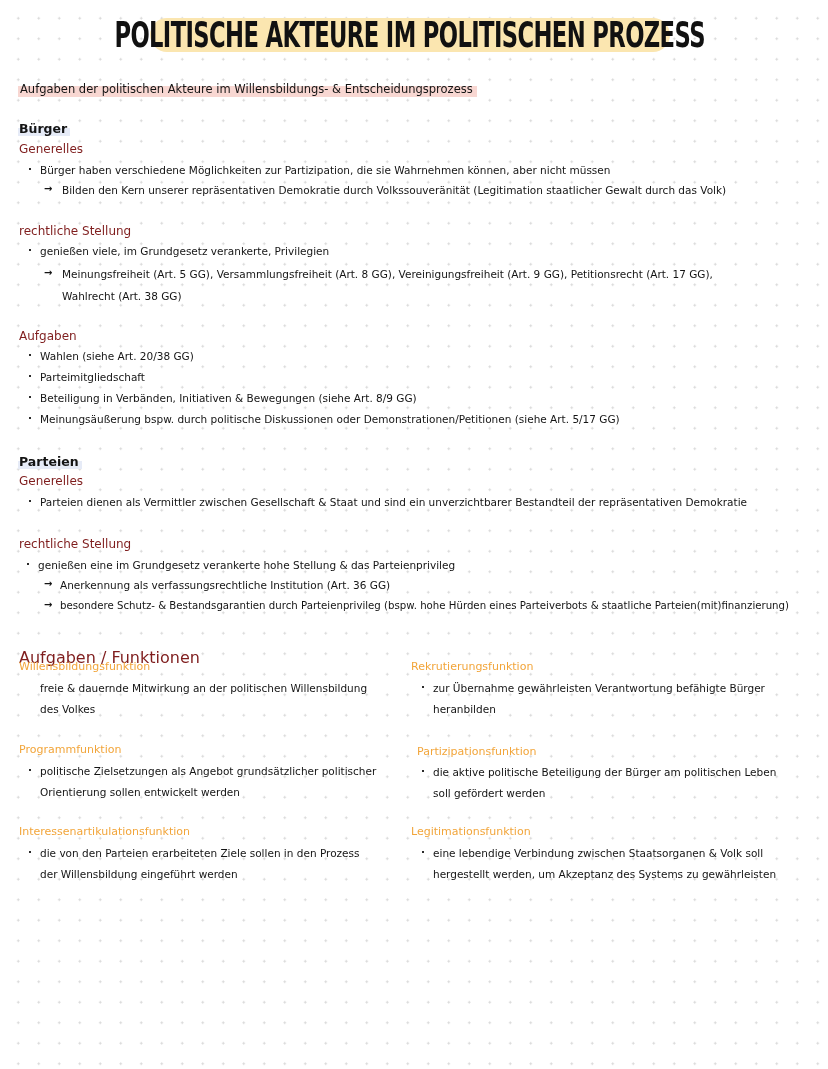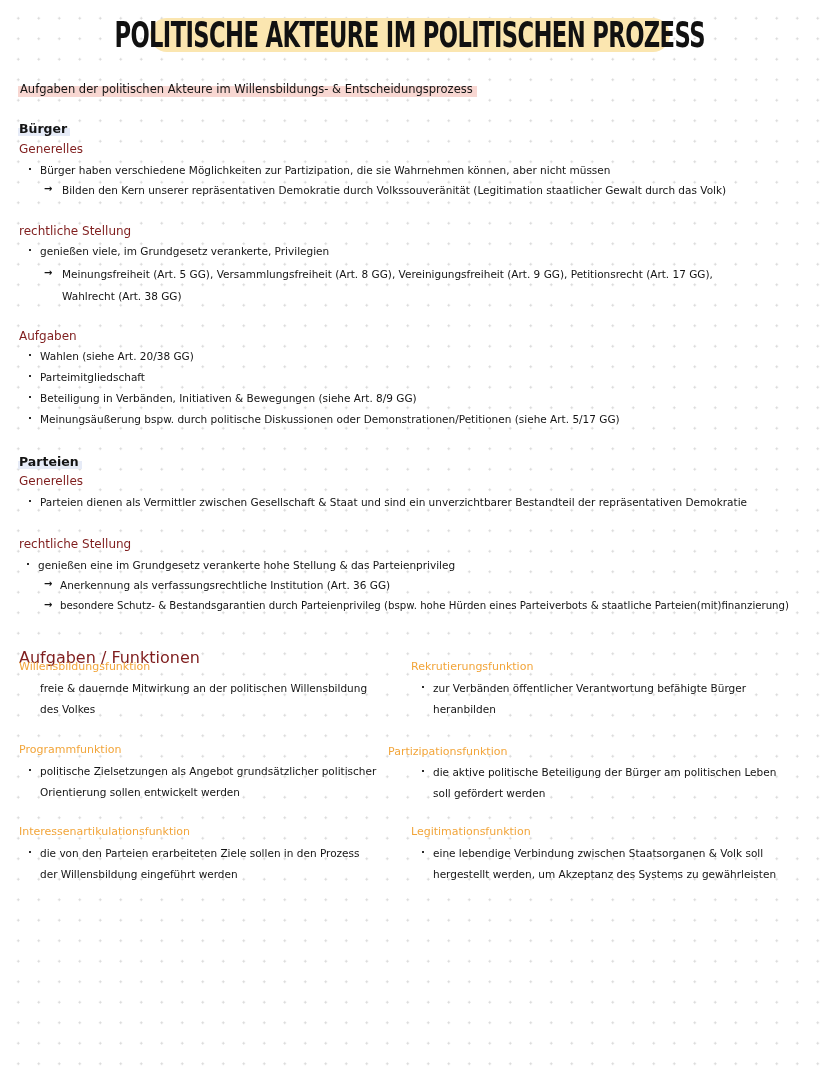--- a/index.html
+++ b/index.html
@@ -149,24 +149,24 @@
 
   <div class="func-label" style="left:19px; top:743px;">Programmfunktion</div>
   <div class="line bullet" style="left:40px; top:765px;">politische Zielsetzungen als Angebot grundsätzlicher politischer</div>
   <div class="line" style="left:40px; top:786px;">Orientierung sollen entwickelt werden</div>
 
   <div class="func-label" style="left:19px; top:825px;">Interessenartikulationsfunktion</div>
   <div class="line bullet" style="left:40px; top:847px;">die von den Parteien erarbeiteten Ziele sollen in den Prozess</div>
   <div class="line" style="left:40px; top:868px;">der Willensbildung eingeführt werden</div>
 
   <div class="func-label" style="left:411px; top:660px;">Rekrutierungsfunktion</div>
-  <div class="line bullet" style="left:433px; top:682px;">zur Verbänden öffentlicher Verantwortung befähigte Bürger</div>
+  <div class="line bullet" style="left:433px; top:682px;">zur Übernahme gewährleisten Verantwortung befähigte Bürger</div>
   <div class="line" style="left:433px; top:703px;">heranbilden</div>
 
-  <div class="func-label" style="left:388px; top:745px;">Partizipationsfunktion</div>
+  <div class="func-label" style="left:417px; top:745px;">Partizipationsfunktion</div>
   <div class="line bullet" style="left:433px; top:766px;">die aktive politische Beteiligung der Bürger am politischen Leben</div>
   <div class="line" style="left:433px; top:787px;">soll gefördert werden</div>
 
   <div class="func-label" style="left:411px; top:825px;">Legitimationsfunktion</div>
   <div class="line" style="left:433px; top:868px;">hergestellt werden, um Akzeptanz des Systems zu gewährleisten</div>
   <div class="line bullet" style="left:433px; top:847px;">eine lebendige Verbindung zwischen Staatsorganen &amp; Volk soll</div>
 
 </div>
 
 </body></html>

